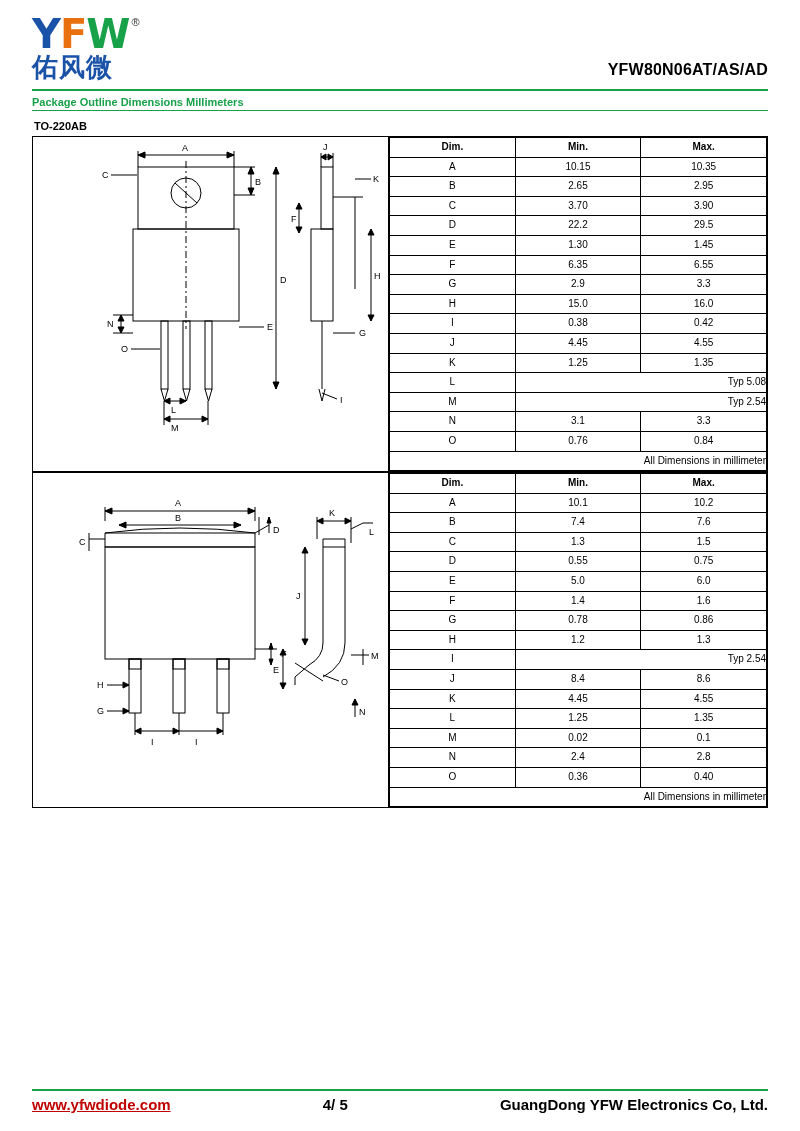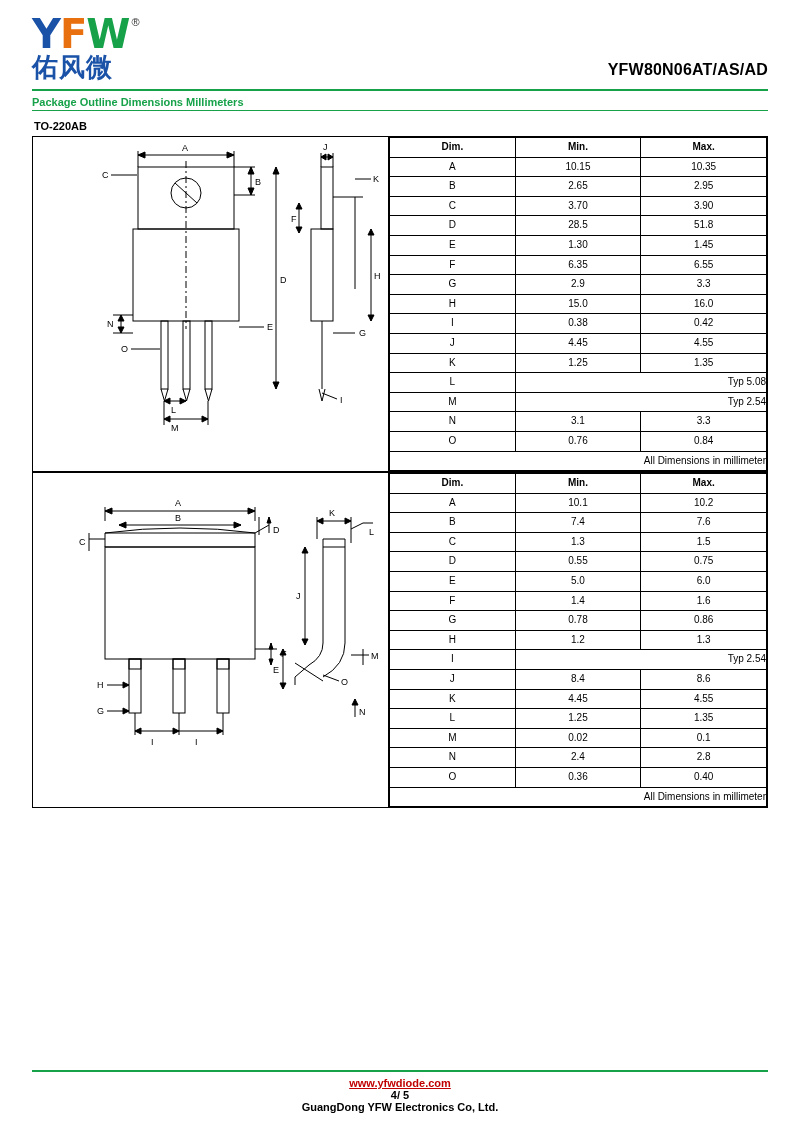--- a/index.html
+++ b/index.html
@@ -59,21 +59,21 @@
   }
   table.dims th { font-weight:bold; }
   table.dims td.span { text-align:right; }
 
   
   svg.dwg { display:block; }
 
   
   .footer-wrap { position:absolute; left:32px; right:32px; bottom:18px; }
   .footer-rule { border:none; border-top:2px solid #17a24a; margin:0 0 5px 0; }
-  .footer { display:flex; align-items:center; justify-content:space-between; font-size:11px;flex-direction:column; }
+  .footer { display:flex; align-items:center; justify-content:space-between; font-size:15px; }
   .footer a { color:#c00000; text-decoration:underline; font-weight:bold; }
   .footer .page-num { font-weight:bold; color:#000; }
   .footer .company { font-weight:bold; color:#000; }
 </style>
 </head>
 <body>
 
 <div class="page">
 
   <div class="header">
@@ -222,22 +222,22 @@
               <td>2.65</td>
               <td>2.95</td>
             </tr>
           <tr>
               <td>C</td>
               <td>3.70</td>
               <td>3.90</td>
             </tr>
           <tr>
               <td>D</td>
-              <td>28.5</td>
-              <td>51.8</td>
+              <td>22.2</td>
+              <td>29.5</td>
             </tr>
           <tr>
               <td>E</td>
               <td>1.30</td>
               <td>1.45</td>
             </tr>
           <tr>
               <td>F</td>
               <td>6.35</td>
               <td>6.55</td>

